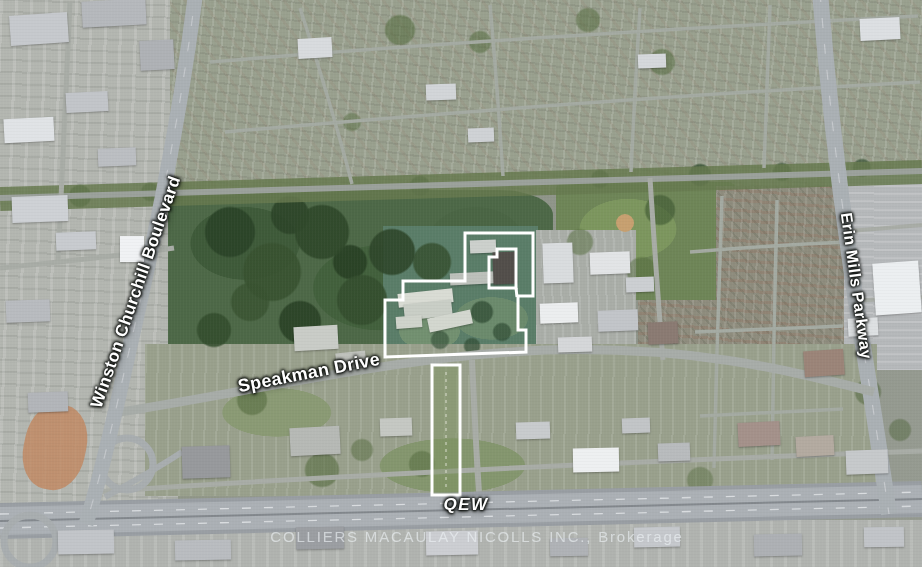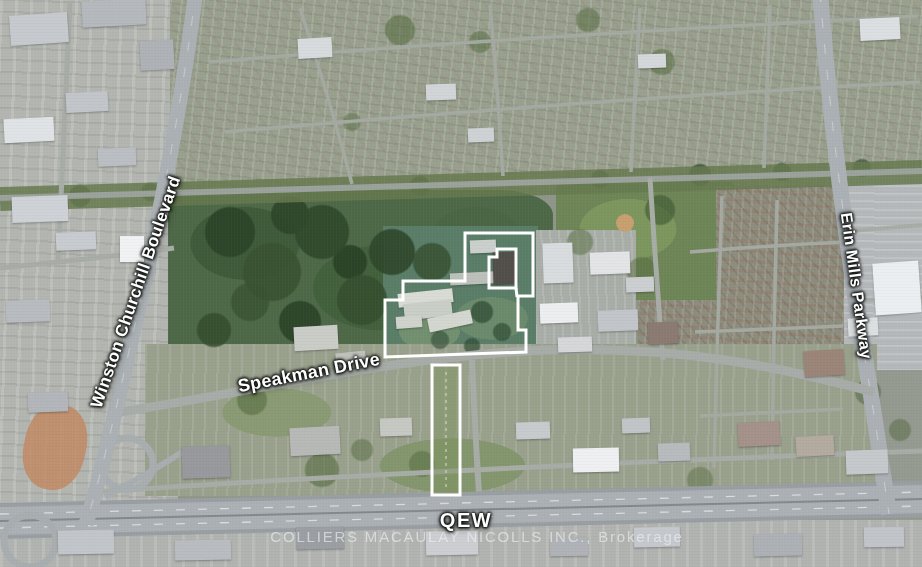--- a/index.html
+++ b/index.html
@@ -103,22 +103,22 @@
   
   .lbl{color:#fff;font-weight:bold;white-space:nowrap;
     text-shadow:0 1px 3px rgba(8,12,8,.95),0 -1px 3px rgba(8,12,8,.85),
       1px 0 3px rgba(8,12,8,.85),-1px 0 3px rgba(8,12,8,.85),0 2px 6px rgba(0,0,0,.6);}
   #lbl-wc{left:136px;top:292px;font-size:17px;letter-spacing:.4px;
     transform:translate(-50%,-50%) rotate(-71deg);}
   #lbl-speakman{left:309px;top:373px;font-size:18px;letter-spacing:.3px;
     transform:translate(-50%,-50%) rotate(-11deg);}
   #lbl-em{left:856px;top:286px;font-size:16px;letter-spacing:.4px;
     transform:translate(-50%,-50%) rotate(82deg);}
-  #lbl-qew{left:466px;top:520px;font-size:20px;letter-spacing:1.5px;
-    transform:translate(-50%,-50%);}
+  #lbl-qew{left:466px;top:505px;font-size:17px;letter-spacing:1.5px;
+    transform:translate(-50%,-50%);font-style:italic;}
   .watermark{left:477px;top:508px;font-size:15px;letter-spacing:1.8px;font-weight:400;
     color:rgba(238,242,246,.62);white-space:nowrap;transform:translate(-50%,-50%);margin-top:28px;}
 </style>
 </head>
 <body>
 
 <div class="stage">
   <div class="layer base"></div>
 
   <div class="z-left-ind"></div>

